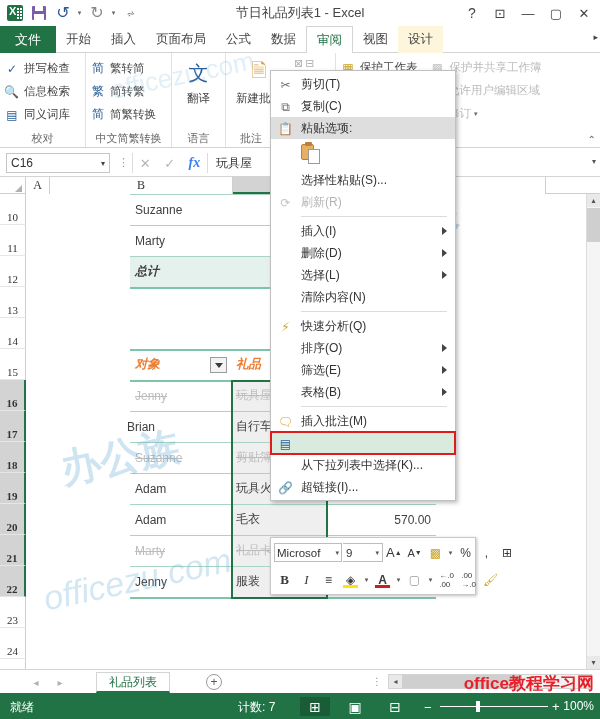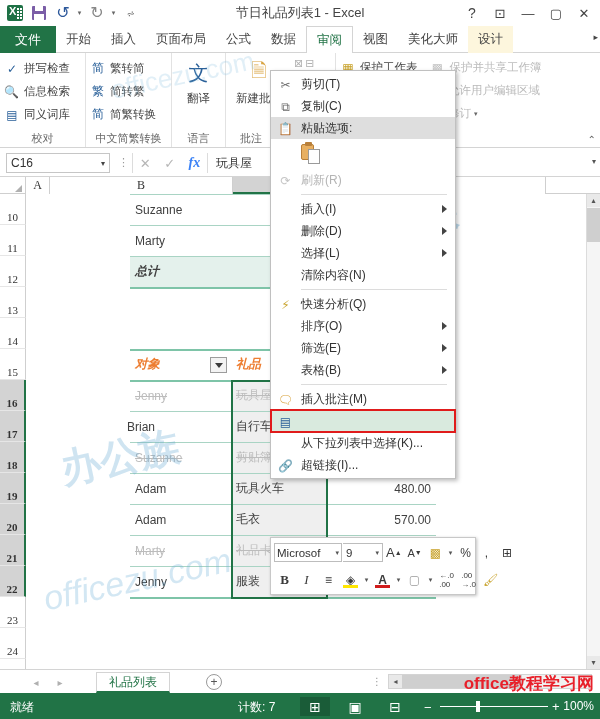--- a/index.html
+++ b/index.html
@@ -222,23 +222,20 @@
         </div>
         <div class="tab">
           <span>数据</span>
         </div>
         <div class="tab active">
           <span>审阅</span>
         </div>
         <div class="tab">
           <span>视图</span>
         </div>
-        <div class="tab">
-          <span>美化大师</span>
-        </div>
         <div class="tab ctx">
           <span>设计</span>
         </div>
       </div>
     <div class="tab-more">▸</div>
   </div>
 
   <div class="ribbon">
 
     <div class="rgroup" style="left:0; width:86px;">
@@ -539,20 +536,23 @@
     </div>
     <div class="mi hl">
       <span class="mico">📋</span>
       <span>粘贴选项:</span>
     </div>
     <div class="pasterow">
       <span class="paste-ico">
           <i class="board"></i>
           <i class="sheet"></i>
         </span>
+    </div>
+    <div class="mi">
+      <span>选择性粘贴(S)...</span>
     </div>
     <div class="mi dim">
       <span class="mico">⟳</span>
       <span>刷新(R)</span>
     </div>
     <div class="msep"></div>
     <div class="mi">
       <span>插入(I)</span>
       <span class="arrow"></span>
     </div>

